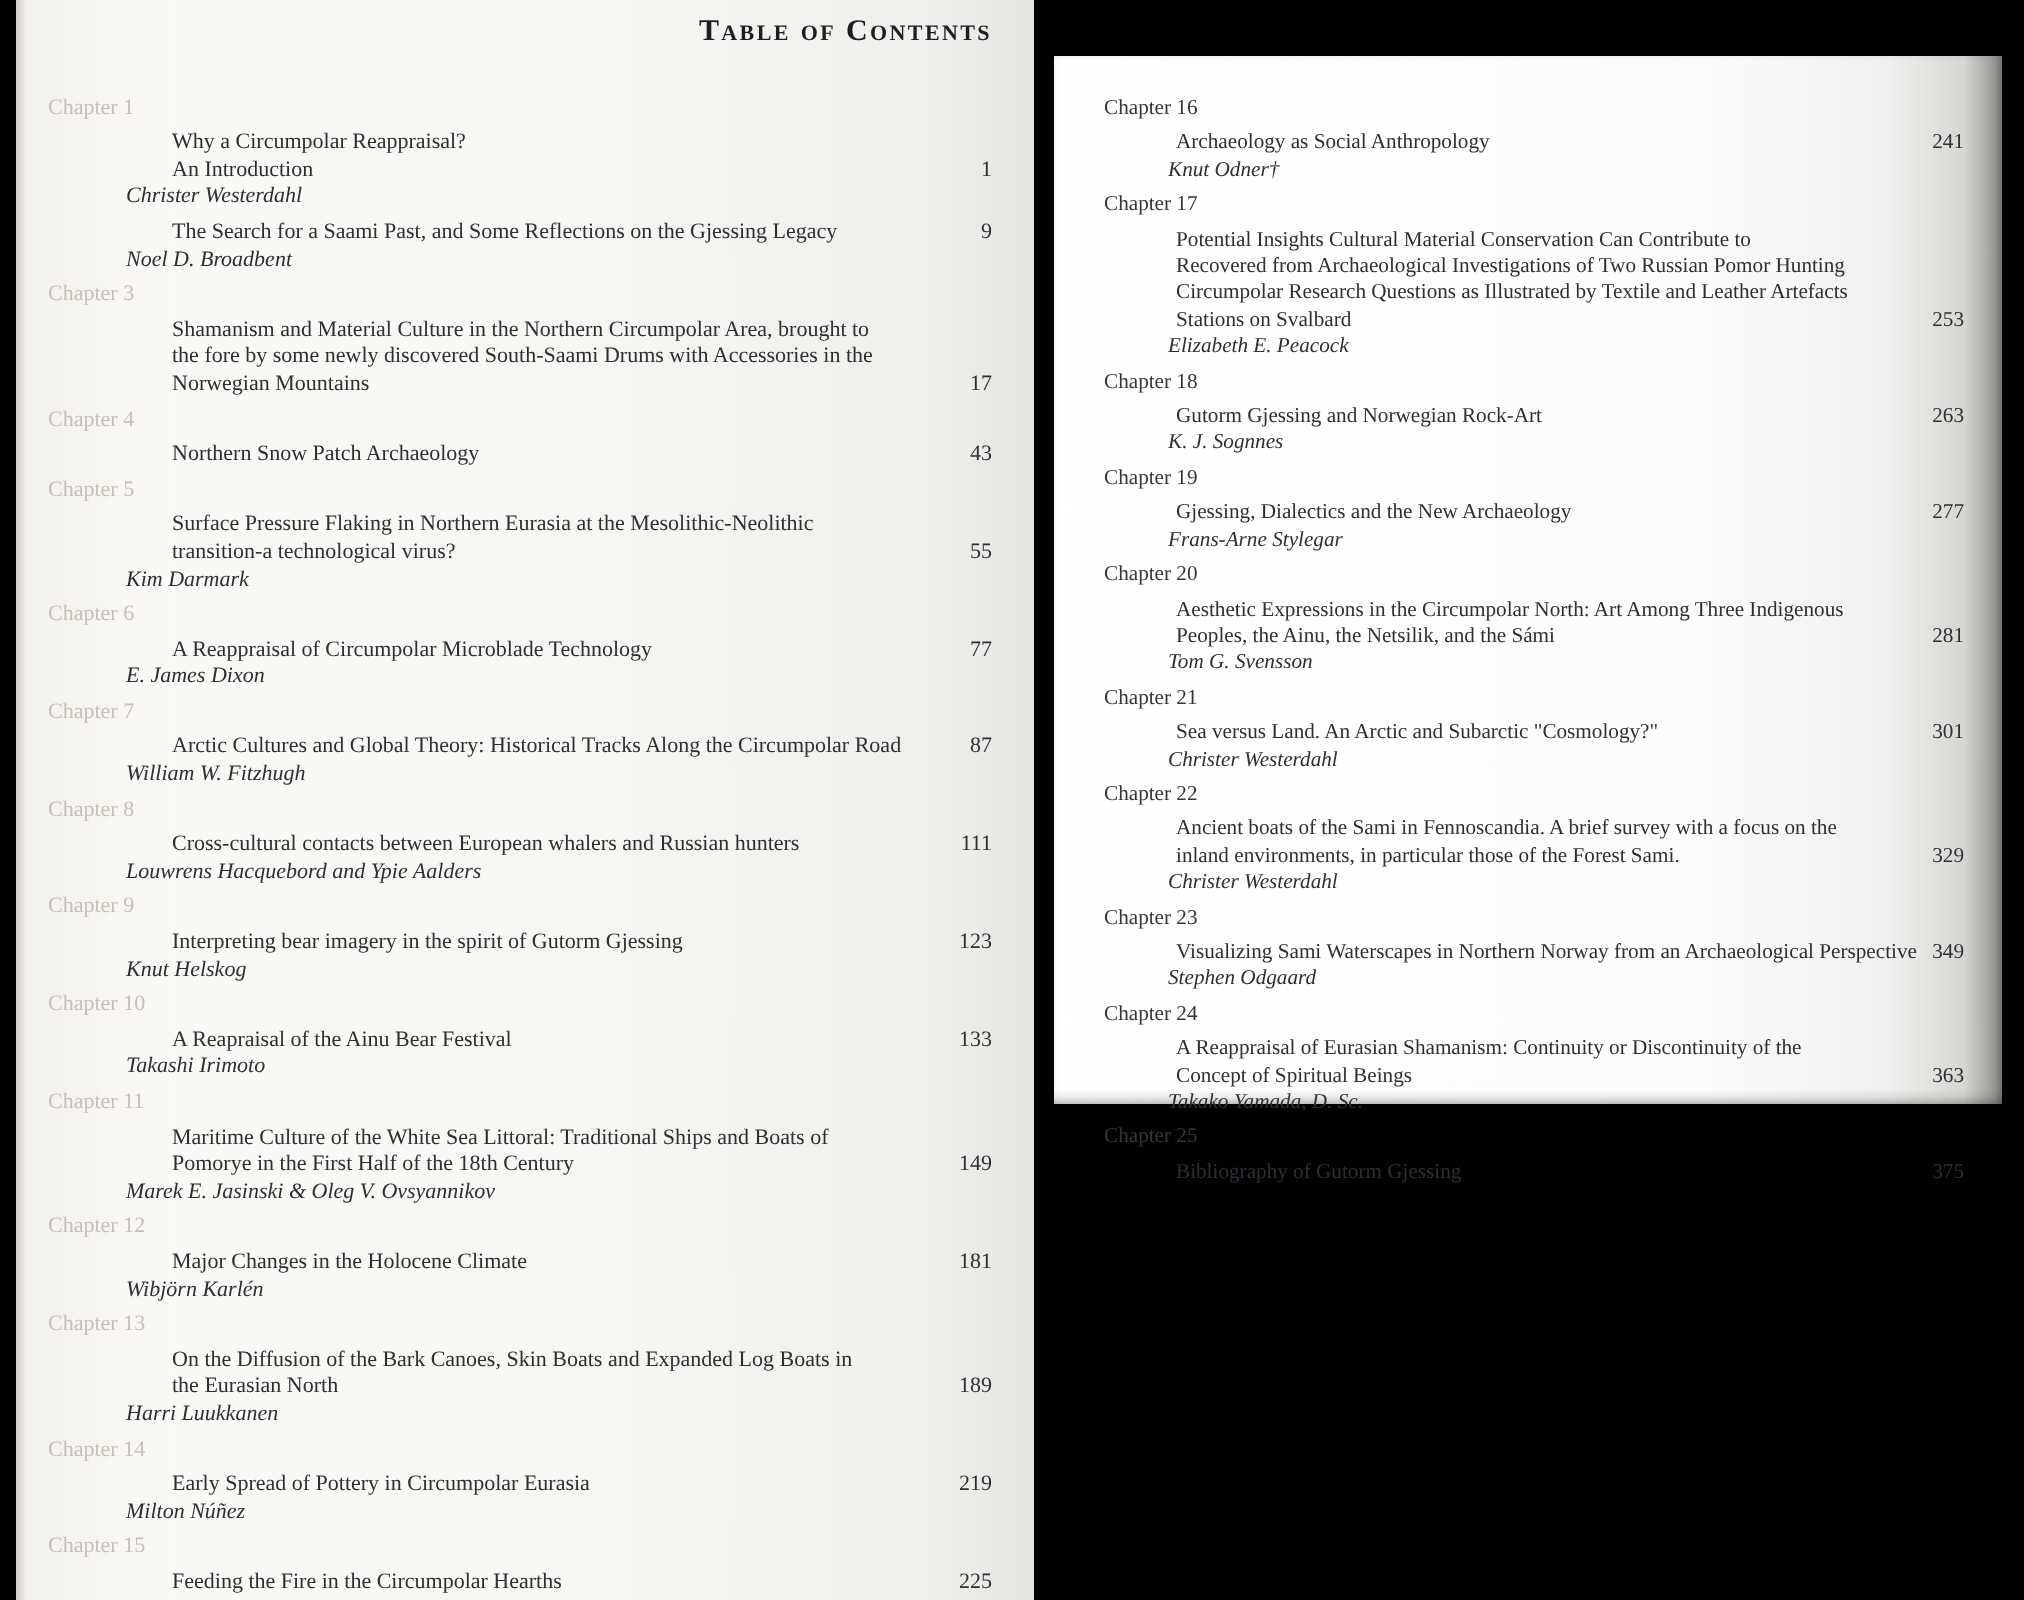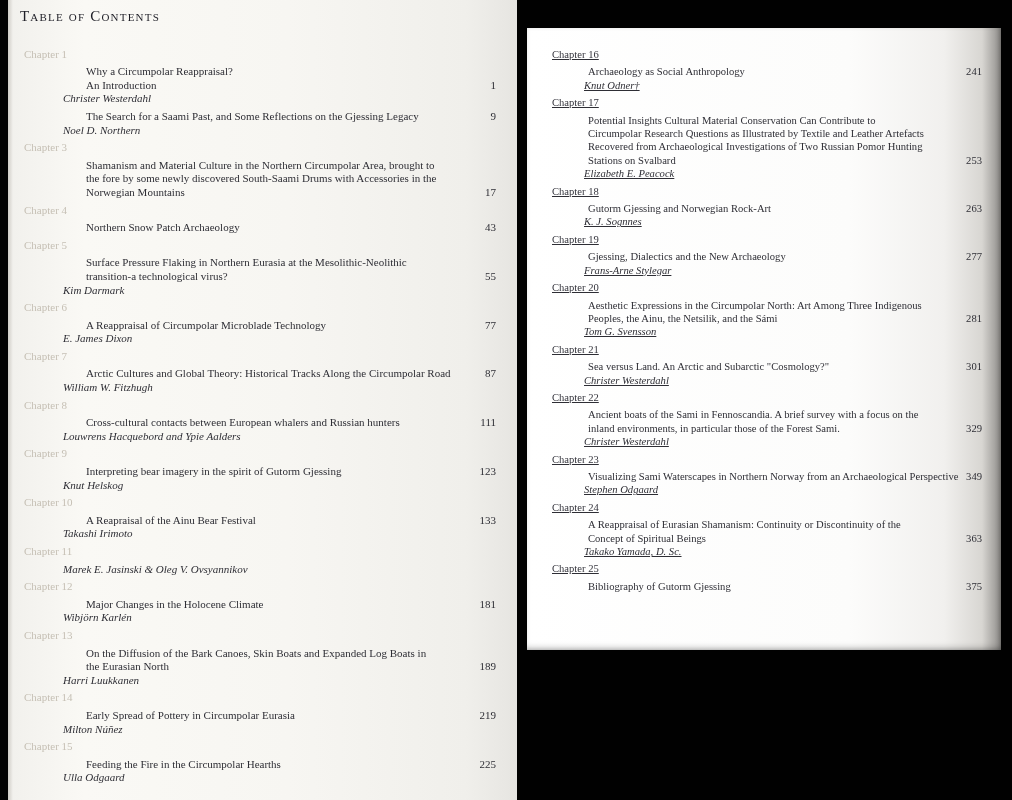--- a/index.html
+++ b/index.html
@@ -10,33 +10,32 @@
   }
   .page{position:absolute;box-sizing:border-box;}
   #left-page{
     left:8px;top:0;width:509px;height:800px;
     background:linear-gradient(90deg,#cfccc6 0px,#f2f1ed 5px,#faf9f5 15%,#f7f6f2 55%,#f0efeb 90%,#e6e5e1 100%);
     color:#2e2e35;
     font-size:11px;line-height:13.6px;
     padding:10px 21px 0 12px;
   }
   #right-page{
-    left:527px;top:28px;width:474px;height:622px;
+    left:527px;top:28px;width:474px;height:524px;
     background:linear-gradient(90deg,#ffffff 0%,#fcfcfb 68%,#f1f0ee 88%,#d8d6d2 96%,#8e8c89 100%);
     box-shadow:inset 0 -5px 7px -4px rgba(0,0,0,.35), inset -3px 0 5px -2px rgba(0,0,0,.25);
     color:#2e2e35;
     font-size:10.6px;line-height:13.4px;
     padding:16px 19px 0 21px;
-    text-decoration:underline;
   }
   .toc-heading{
     font-variant:small-caps;
     font-size:15px;letter-spacing:1.2px;
-    text-align:left;color:#1e1e26;
-    margin:0 0 24px 0;font-weight:400;
+    text-align:right;color:#1e1e26;
+    margin:0 0 24px 0;font-weight:700;
   }
   .chapter{margin-bottom:4px;}
   .ch-label{margin:4px;}
   #left-page .ch-label{color:#c6c0b5;}
   #right-page .ch-label{color:#35353d;}
   .ch-lines{margin-left:66px;}
   #right-page .ch-lines{margin-left:40px;}
   .ch-line{position:relative;padding-right:46px;white-space:nowrap;}
   .ch-line .t{display:inline-block;}
   .ch-line .num{position:absolute;right:0;top:0;width:42px;text-align:right;}
@@ -54,21 +53,21 @@
         <div class="ch-lines">
           <div class="ch-line"><span class="t">Why a Circumpolar Reappraisal?</span></div>
           <div class="ch-line"><span class="t">An Introduction</span><span class="num">1</span></div>
         </div>
         <div class="ch-author">Christer Westerdahl</div>
       </div>
       <div class="chapter">
         <div class="ch-lines">
           <div class="ch-line"><span class="t">The Search for a Saami Past, and Some Reflections on the Gjessing Legacy</span><span class="num">9</span></div>
         </div>
-        <div class="ch-author">Noel D. Northern</div>
+        <div class="ch-author">Noel D. Broadbent</div>
       </div>
       <div class="chapter">
         <div class="ch-label">Chapter 3</div>
         <div class="ch-lines">
           <div class="ch-line"><span class="t">Shamanism and Material Culture in the Northern Circumpolar Area, brought to</span></div>
           <div class="ch-line"><span class="t">the fore by some newly discovered South-Saami Drums with Accessories in the</span></div>
           <div class="ch-line"><span class="t">Norwegian Mountains</span><span class="num">17</span></div>
         </div>
       </div>
       <div class="chapter">
@@ -115,20 +114,24 @@
       </div>
       <div class="chapter">
         <div class="ch-label">Chapter 10</div>
         <div class="ch-lines">
           <div class="ch-line"><span class="t">A Reapraisal of the Ainu Bear Festival</span><span class="num">133</span></div>
         </div>
         <div class="ch-author">Takashi Irimoto</div>
       </div>
       <div class="chapter">
         <div class="ch-label">Chapter 11</div>
+        <div class="ch-lines">
+          <div class="ch-line"><span class="t">Maritime Culture of the White Sea Littoral: Traditional Ships and Boats of</span></div>
+          <div class="ch-line"><span class="t">Pomorye in the First Half of the 18th Century</span><span class="num">149</span></div>
+        </div>
         <div class="ch-author">Marek E. Jasinski &amp; Oleg V. Ovsyannikov</div>
       </div>
       <div class="chapter">
         <div class="ch-label">Chapter 12</div>
         <div class="ch-lines">
           <div class="ch-line"><span class="t">Major Changes in the Holocene Climate</span><span class="num">181</span></div>
         </div>
         <div class="ch-author">Wibjörn Karlén</div>
       </div>
       <div class="chapter">
@@ -162,22 +165,22 @@
         <div class="ch-label">Chapter 16</div>
         <div class="ch-lines">
           <div class="ch-line"><span class="t">Archaeology as Social Anthropology</span><span class="num">241</span></div>
         </div>
         <div class="ch-author">Knut Odner†</div>
       </div>
       <div class="chapter">
         <div class="ch-label">Chapter 17</div>
         <div class="ch-lines">
           <div class="ch-line"><span class="t">Potential Insights Cultural Material Conservation Can Contribute to</span></div>
+          <div class="ch-line"><span class="t">Recovered from Archaeological Investigations of Two Russian Pomor Hunting</span></div>
           <div class="ch-line"><span class="t">Circumpolar Research Questions as Illustrated by Textile and Leather Artefacts</span></div>
-          <div class="ch-line"><span class="t">Recovered from Archaeological Investigations of Two Russian Pomor Hunting</span></div>
           <div class="ch-line"><span class="t">Stations on Svalbard</span><span class="num">253</span></div>
         </div>
         <div class="ch-author">Elizabeth E. Peacock</div>
       </div>
       <div class="chapter">
         <div class="ch-label">Chapter 18</div>
         <div class="ch-lines">
           <div class="ch-line"><span class="t">Gutorm Gjessing and Norwegian Rock-Art</span><span class="num">263</span></div>
         </div>
         <div class="ch-author">K. J. Sognnes</div>

